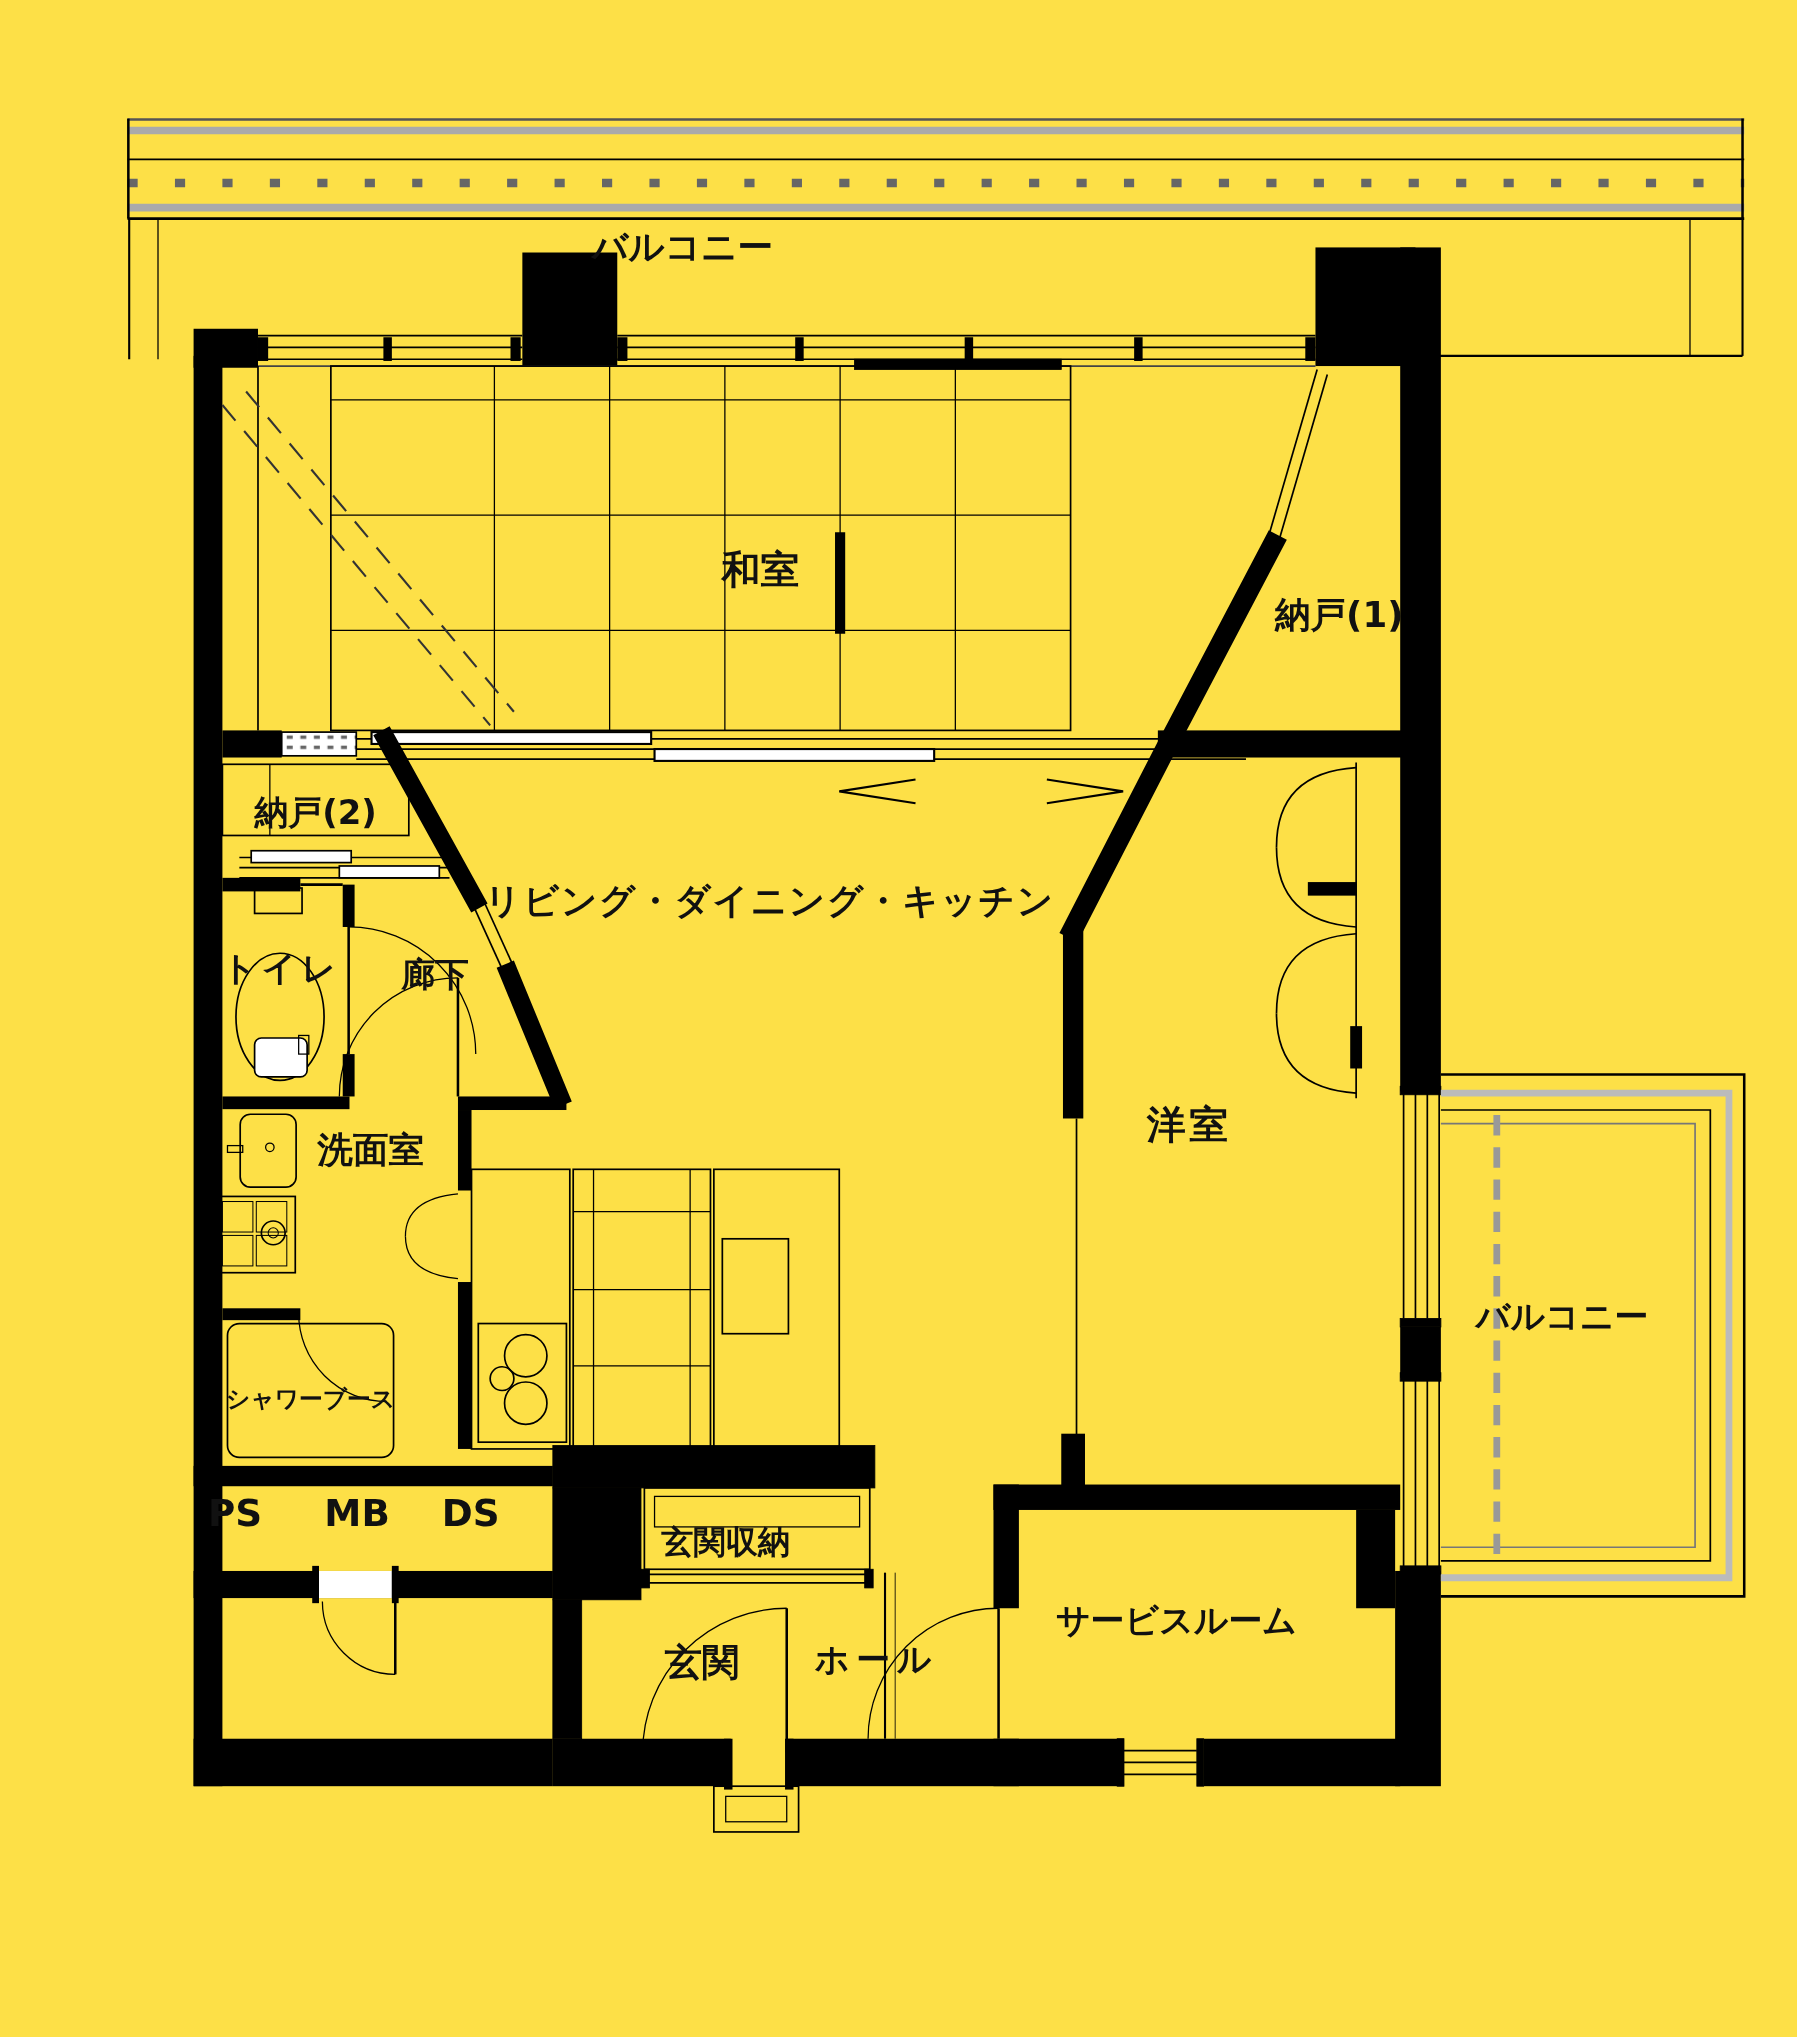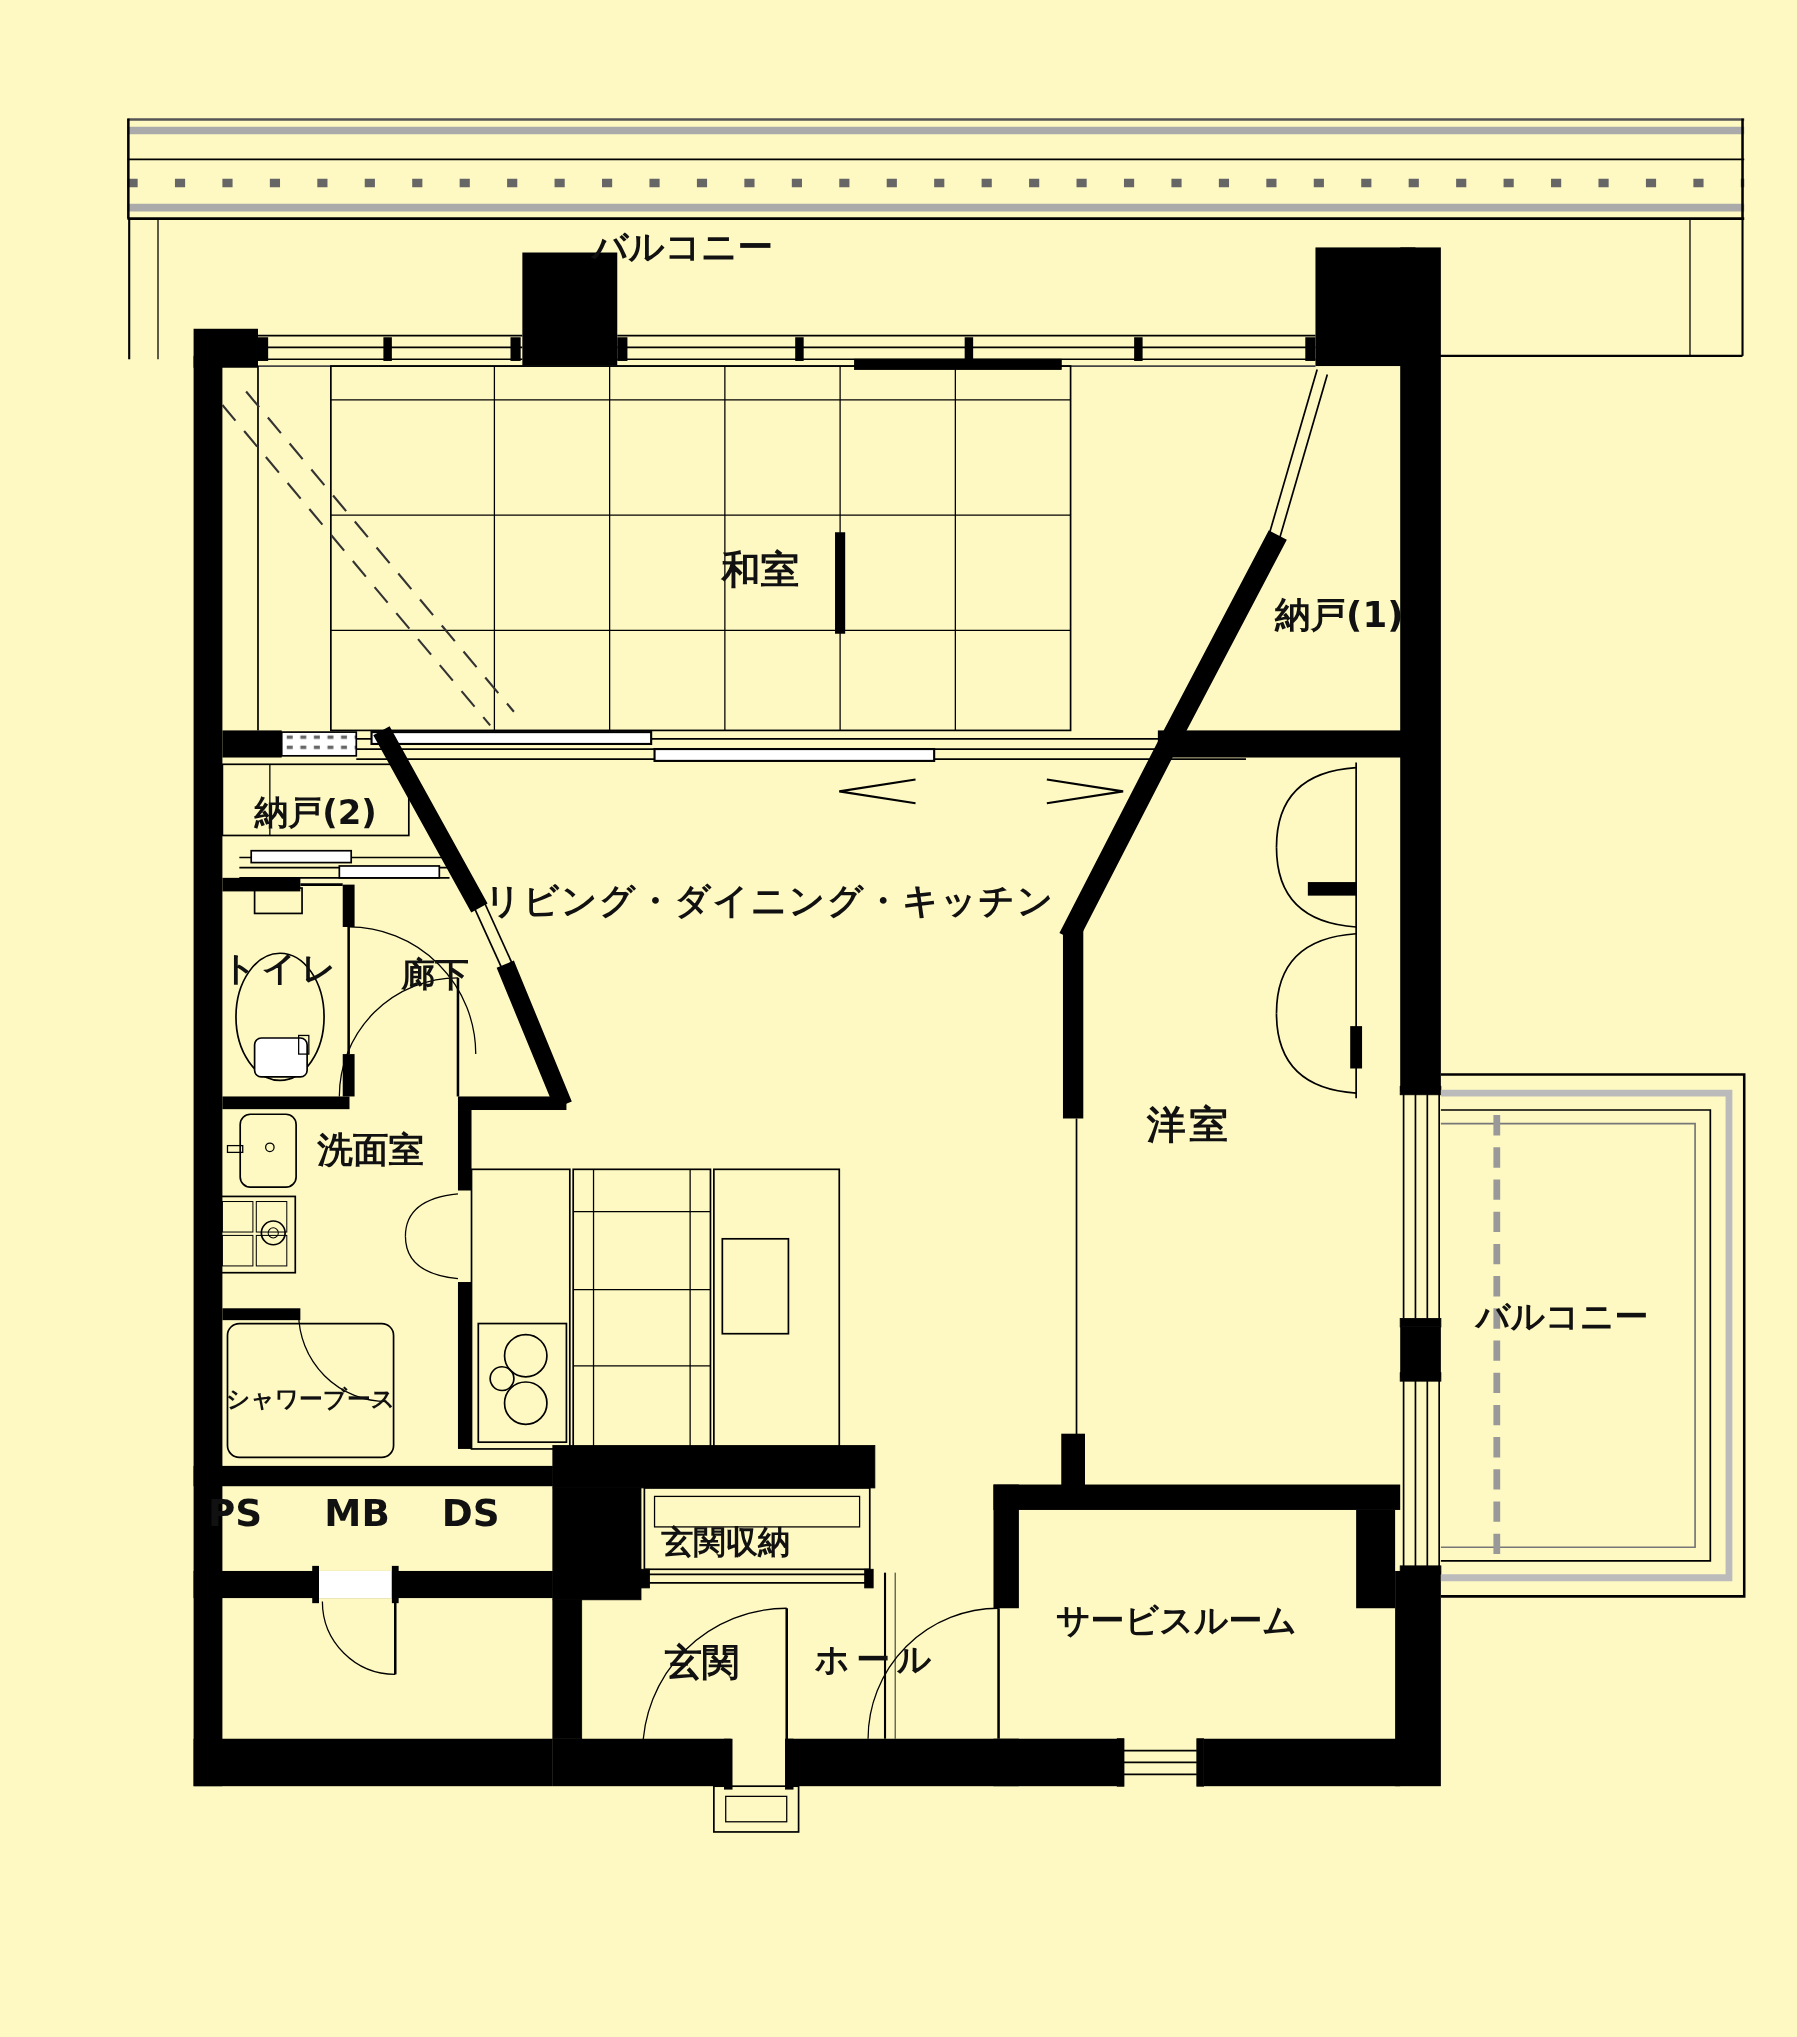--- a/index.html
+++ b/index.html
@@ -1,17 +1,17 @@
 <!DOCTYPE html>
 <html style="font-size:13.6px"><head>
 <meta charset="utf-8">
 <style>
   html,body{margin:0;padding:0;background:#fff;}
   body{font-family:"DejaVu Sans","Liberation Sans",sans-serif;}
-  .stage{width:1798px;height:2037px;background:#fef9c3;position:relative;}
+  .stage{width:1798px;height:2037px;background:#fde047;position:relative;}
   svg{display:block;}
   text{fill:#111;font-weight:600;}
   .latin{font-weight:600;}
 </style>
 </head>
 <body>
 
 <div class="stage">
 <svg viewBox="0 0 2121 2404" width="1798" height="2037">
   <defs>

